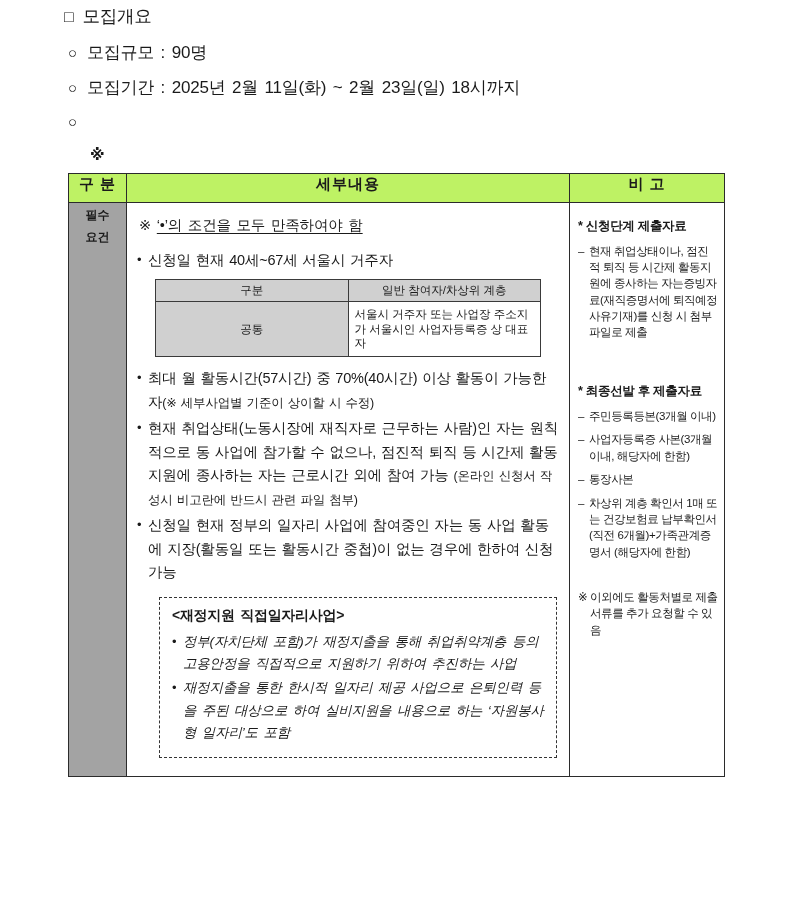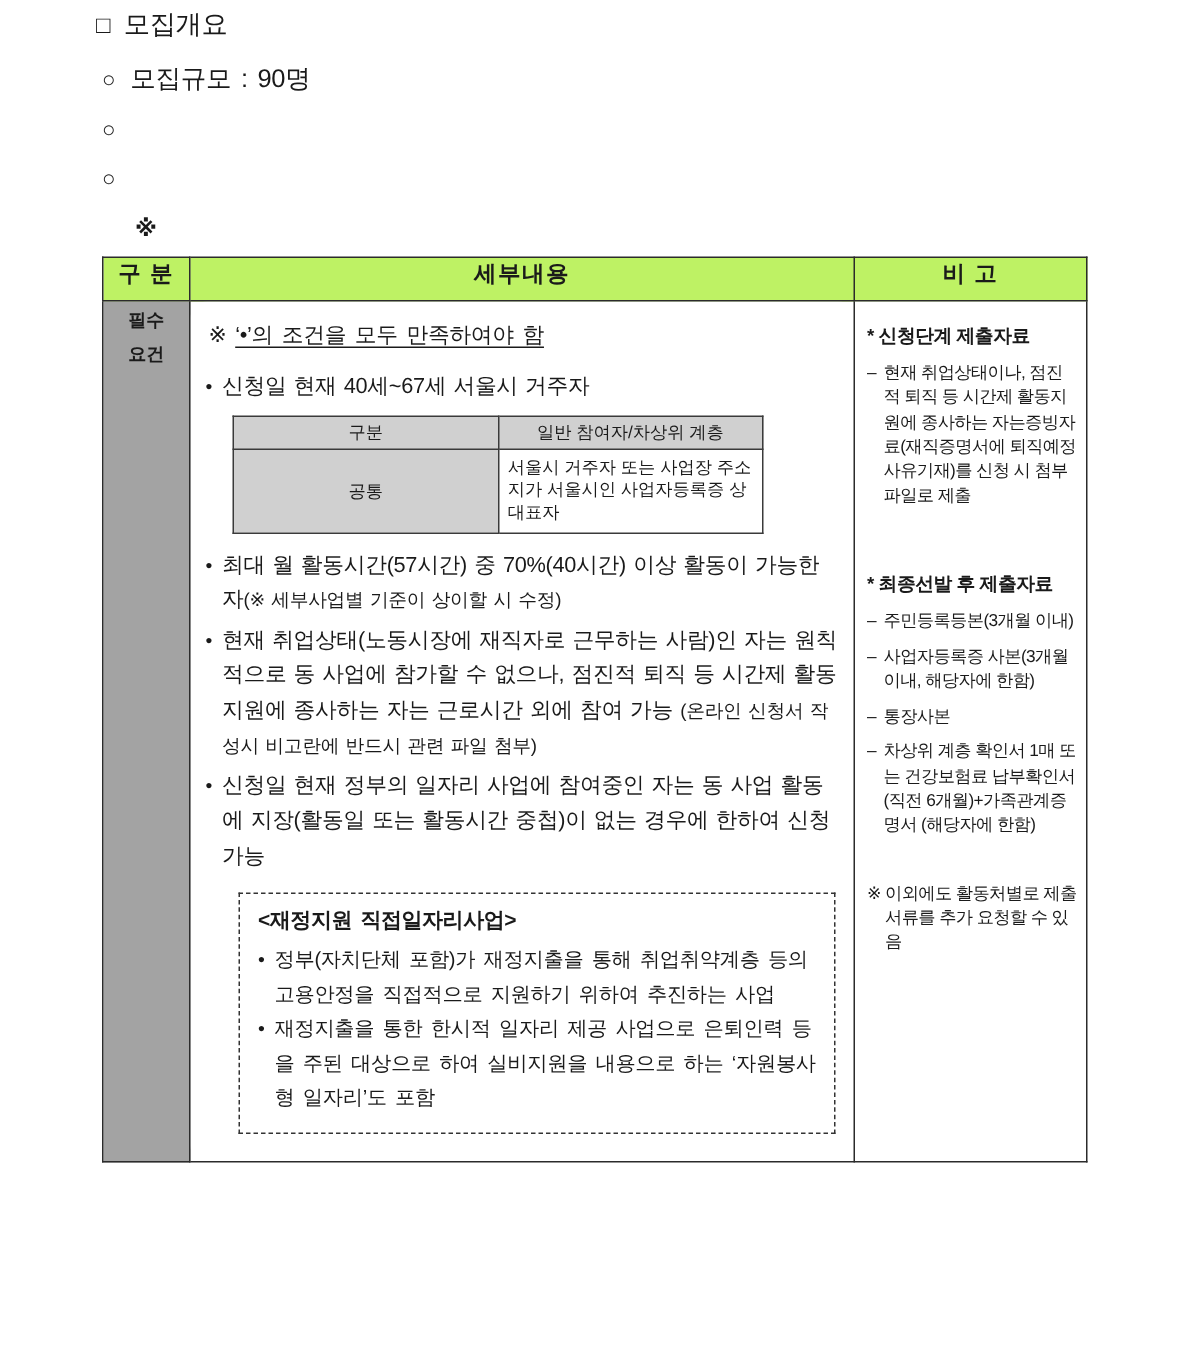--- a/index.html
+++ b/index.html
@@ -143,21 +143,21 @@
   }
   .bullet-row .sub {
     font-size: 12.5px;
   }
 
   
   .inner-wrap {
     padding: 4px 0 10px 18px;
   }
   .inner-table {
-    width: 354px;
+    width: 386px;
     border-collapse: collapse;
     table-layout: fixed;
     border: 1px solid #3a3a3a;
   }
   .inner-table td, .inner-table th {
     border: 1px solid #3a3a3a;
     font-size: 11.5px;
   }
   .inner-table .ih {
     background: #d0d0d0;
@@ -198,21 +198,21 @@
     font-size: 14px;
     letter-spacing: -0.3px;
     margin-bottom: 6px;
     word-spacing: 2px;
   }
   .dashed-box .bullet-row {
     font-size: 13.5px;
     line-height: 1.68;
     margin-bottom: 1px;
   }
-  .dashed-box .bullet-row .btext { word-spacing: 2px; }
+  .dashed-box .bullet-row .btext { word-spacing: 2px; font-style: italic; }
 
   
   .bigo-head {
     font-weight: bold;
     font-size: 12.5px;
     margin-bottom: 8px;
     letter-spacing: -0.3px;
   }
   .bigo-item {
     display: flex;
@@ -255,20 +255,21 @@
       <span class="txt">모집개요</span>
     </div>
 
     <div class="hdr-line hdr-item">
       <span class="marker">○</span>
       <span class="txt">모집규모 : 90명</span>
     </div>
 
     <div class="hdr-line hdr-item">
       <span class="marker">○</span>
+      <span class="txt">모집기간 : 2025년 2월 11일(화) ~ 2월 23일(일) 18시까지</span>
     </div>
 
     <div class="hdr-line hdr-item">
       <span class="marker">○</span>
     </div>
 
     <div class="hdr-line hdr-note">
       <span class="marker">※</span>
     </div>
 

